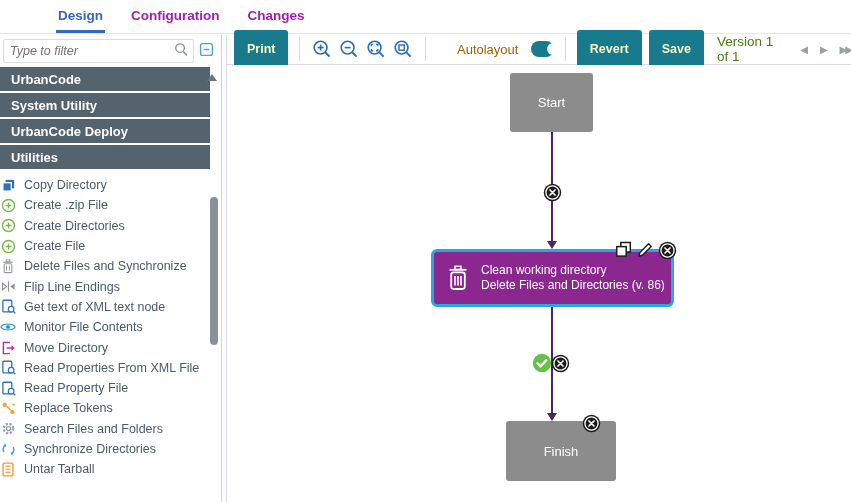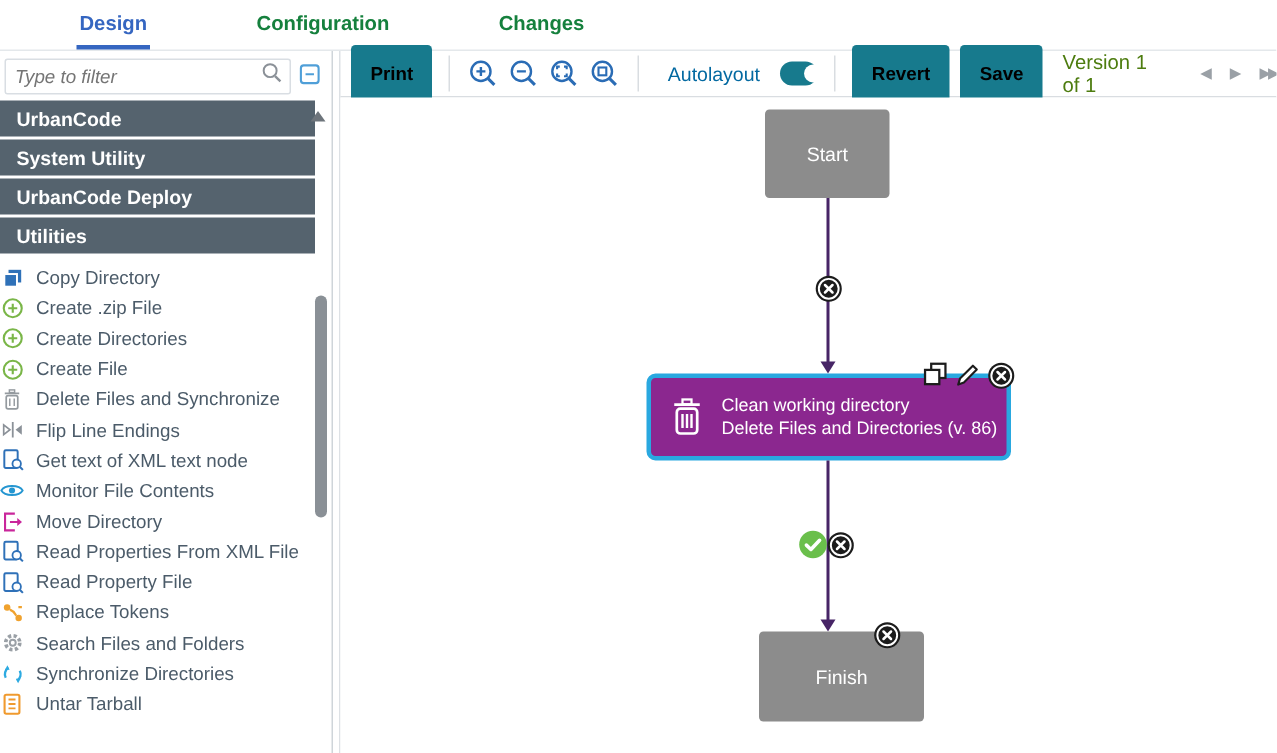--- a/index.html
+++ b/index.html
@@ -1,22 +1,22 @@
 <!DOCTYPE html>
 <html style="--accent-teal: #177A8D; --tab-active-blue: #3566C1; --sidebar-header-bg: #55636E; --step-purple: #8B278F; --step-border-blue: #29A8E0; --node-gray: #8C8C8C; --connector-purple: #472566; --success-green: #6ABF4B; --icon-blue: #2A6CB5;"><head>
 <meta charset="utf-8">
 <style>
   * { margin:0; padding:0; box-sizing:border-box; }
   html,body { width:851px; height:502px; overflow:hidden; background:#fff;
     font-family:"Liberation Sans", sans-serif; }
 
   
   .tabbar { height:33px; background:#fff; display:flex; align-items:flex-end;
-    padding-left:31px; gap:69px;margin-left:20px; }
-  .tab { font-size:13.5px; font-weight:700; color:#15803d; padding:8px 2px 7px;
+    padding-left:56px; gap:24px; }
+  .tab { font-size:13.5px; font-weight:700; color:#a21caf; padding:8px 2px 7px;
     cursor:pointer; border-bottom:3px solid transparent; }
   .tab.active { color:var(--tab-active-blue,#3566c1); border-bottom-color:var(--tab-active-blue,#3566c1); }
 
   .content { display:flex; height:469px; border-top:1px solid #e4e8eb; }
 
   
   .sidebar { width:222px; position:relative; border-right:1px solid #cfd5da; background:#fff; }
   .filter-row { display:flex; align-items:center; padding:5px 2px 4px 3px; gap:4px; }
   .filter-box { display:flex; align-items:center; border:1px solid #d9dee3; border-radius:2px;
     height:24px; width:191px; padding:0 4px 0 6px; }
@@ -39,26 +39,26 @@
   .sb-up { position:absolute; top:4px; right:2px; width:0; height:0;
     border-left:5px solid transparent; border-right:5px solid transparent;
     border-bottom:7px solid #6d747b; cursor:pointer; }
   .sb-thumb { position:absolute; top:127px; right:1px; width:8px; height:148px;
     background:#8a9096; border-radius:4px; cursor:pointer; }
 
   
   .canvas { flex:1; margin-left:4px; border-left:1px solid #dde1e5; display:flex; flex-direction:column; }
   .toolbar { height:31px; display:flex; align-items:center; padding-left:7px; gap:7px;
     border-bottom:1px solid #d9dde1; }
-  .btn { background:var(--accent-teal,#177a8d); color:#000000; border:none; border-radius:3px;
+  .btn { background:var(--accent-teal,#177a8d); color:#fef9c3; border:none; border-radius:3px;
     font-size:12.5px; font-weight:700; height:39px; padding:0 13px; cursor:pointer;
     font-family:"Liberation Sans",sans-serif; }
   .tsep { width:1px; height:24px; background:#d9dde1; margin:0 4px; }
   .zbtns { display:flex; gap:5px; }
-  .auto-label { font-size:13px; color:#0369a1; margin-left:8px; }
+  .auto-label { font-size:13px; color:#a16207; margin-left:20px; }
   .toggle { width:30px; height:16px; border-radius:8px; background:#b9bec4; position:relative;
     cursor:pointer; margin-left:6px; }
   .toggle.on { background:var(--accent-teal,#177a8d); }
   .toggle .knob { position:absolute; top:2px; left:2px; width:12px; height:12px; border-radius:50%;
     background:#fff; transition:left .1s; }
   .toggle.on .knob { left:16px; }
   .version { font-size:13.5px; color:#4d7c0f; margin-left:6px; }
   .vnav { display:flex; gap:14px; margin-left:14px; align-items:center; }
   .vnav span { color:#9aa0a6; font-size:10px; cursor:pointer; letter-spacing:-2px; }
 

